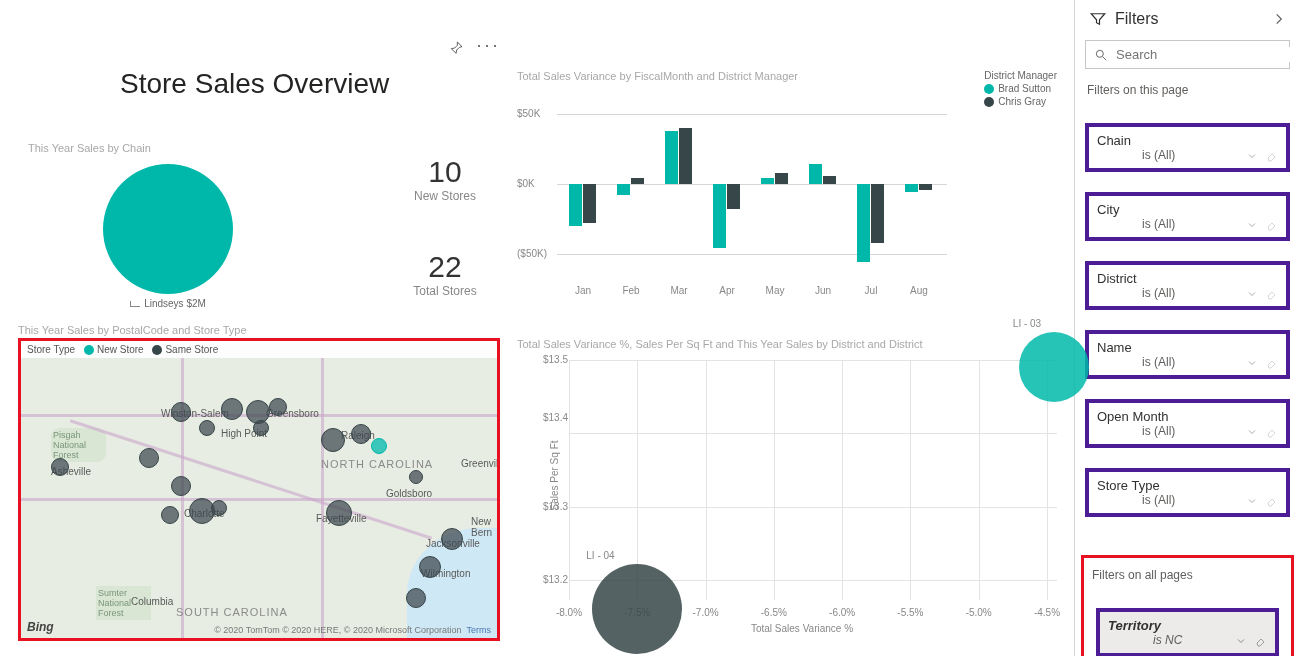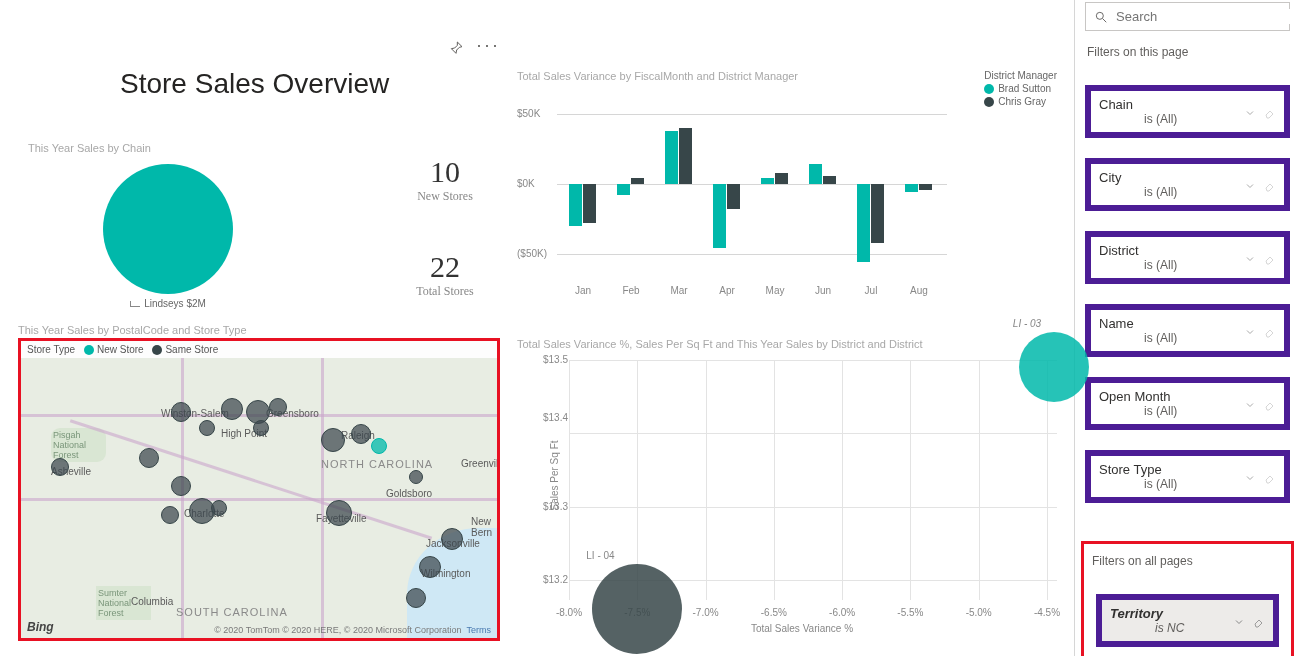--- a/index.html
+++ b/index.html
@@ -40,21 +40,21 @@
   .pin-icon, .more-icon { position: absolute; top: 40px; color: #605e5c; cursor: pointer; }
   .pin-icon { left: 448px; font-size:15px; }
   .more-icon { left: 476px; font-size:18px; line-height:10px; letter-spacing:2px;}
   .viz-title { font-size: 11px; color: #a8a8a8; font-weight: 400; margin-bottom: 2px; }
   
   .pie-block { position:absolute; top:142px; left:28px; width:280px;}
   .pie-disc { width:130px; height:130px; border-radius:50%; background:#00b8aa; margin:10px auto 4px;}
   .pie-legend { font-size:10px; color:#666; text-align:center;}
   .pie-legend-line { display:inline-block; width:10px; height:6px; border-left:1px solid #888; border-bottom:1px solid #888; margin-right:4px; vertical-align:middle;}
   
-  .kpi-block { position:absolute; left:390px; width:110px; text-align:center;font-family:Liberation Serif, serif;}
+  .kpi-block { position:absolute; left:390px; width:110px; text-align:center;}
   .kpi-block.k1 { top:155px;}
   .kpi-block.k2 { top:250px;}
   .kpi-num { font-size:30px; font-weight:300; color:#333;}
   .kpi-label { font-size:12px; color:#888;}
   
   .bar-block { position:absolute; top:70px; left:517px; width:540px;}
   .bar-area { position:relative; height:200px; margin-top:12px;}
   .bar-grid { position:absolute; left:40px; right:110px; height:1px; background:#d6d6d6;}
   .bar-grid.g0 { top:20px;} .bar-grid.g1 { top:90px;} .bar-grid.g2 { top:160px;}
   .bar-ylab { position:absolute; font-size:10px; color:#888; left:0;}
@@ -96,21 +96,21 @@
   .sc-bubble { position:absolute; border-radius:50%;}
   .sc-label { position:absolute; font-size:10px; color:#888;}
   .attrib { position:absolute; bottom:4px; right:10px; font-size:10px; color:#aaa;}
   
   .filters-pane { width:226px; border-left:1px solid #d6d6d6; background:#fff; display:flex; flex-direction:column; padding:0;}
   .fp-header { display:flex; align-items:center; justify-content:space-between; padding:10px 14px; }
   .fp-header .t { display:flex; align-items:center; gap:8px; font-size:16px; font-weight:400;color:#323130;}
   .fp-search { margin:2px 10px 8px; border:1px solid #c8c6c4; display:flex; align-items:center; padding:6px 8px; gap:8px; color:#605e5c;}
   .fp-search input { border:none; outline:none; flex:1; font-size:13px;}
   .fp-section-title { font-size:12px; color:#605e5c; padding:6px 12px 6px;}
-  .filter-card { margin:20px 10px; border:6px solid #4c1d95; padding:6px 8px; display:flex; align-items:center; justify-content:space-between;}
+  .filter-card { margin:20px 10px; border:4px solid #4c1d95; padding:6px 8px; display:flex; align-items:flex-end; justify-content:space-between;}
   .filter-card .fc-text .fc-name { font-size:13px; color:#323130;}
   .filter-card .fc-text .fc-val { font-size:12px; color:#605e5c;padding-left:45px;}
   .fc-icons { display:flex; gap:8px; color:#a6a6a6; margin-top:2px;}
   .allpages-box { border:3px solid #e81123; margin:18px 6px 0 6px; padding:4px 2px 6px;}
   .allpages-box .filter-card { background:#edebe9;}
   .allpages-box .fc-name { font-style:italic; font-weight:600;}
   .allpages-box .fc-val { font-style:italic;}
   svg { display:block;}
   .ocean { position:absolute; background:#cfe8f5;}
   .forest { position:absolute; background:#d9e6d3; font-size:9px; color:#7a967a; padding:2px;}
@@ -293,28 +293,43 @@
           <div class="sc-xlab" style="left: 295.143px;">-6.0%</div>
           <div class="sc-grid-v" style="left: 363.429px;"></div>
           <div class="sc-xlab" style="left: 363.429px;">-5.5%</div>
           <div class="sc-grid-v" style="left: 431.714px;"></div>
           <div class="sc-xlab" style="left: 431.714px;">-5.0%</div>
           <div class="sc-grid-v" style="left: 500px;"></div>
           <div class="sc-xlab" style="left: 500px;">-4.5%</div>
           <div class="sc-bubble" style="width: 90px; height: 90px; left: 45.2857px; top: 204.333px; background: rgb(55, 70, 73); opacity: 0.85;"></div>
           <div class="sc-label" style="left: 39.2857px; top: 190.333px;">LI - 04</div>
           <div class="sc-bubble" style="width: 70px; height: 70px; left: 471.829px; top: -27.6667px; background: rgb(0, 184, 170); opacity: 0.85;"></div>
-          <div class="sc-label" style="left: 465.829px; top: -41.6667px; font-style: italic;">LI - 03</div>
+          <div class="sc-label" style="left: 465.829px; top: -41.6667px;">LI - 03</div>
         </div>
     </div>
 
     <div class="attrib">obviEnce llc ©</div>
   </div>
 
   <div class="filters-pane">
+    <div class="fp-header">
+      <div class="t">
+        <span>
+          <svg width="18" height="18" viewBox="0 0 24 24">
+              <path d="M3 5h18l-7 8v6l-4-2v-4z" fill="none" stroke="#323130" stroke-width="1.6"></path>
+            </svg>
+        </span>
+        <span>Filters</span>
+      </div>
+      <span>
+        <svg width="14" height="14" viewBox="0 0 24 24">
+            <path d="M8 4l8 8-8 8" fill="none" stroke="#605e5c" stroke-width="2"></path>
+          </svg>
+      </span>
+    </div>
     <div class="fp-search">
       <span>
         <svg width="14" height="14" viewBox="0 0 24 24">
             <circle cx="10" cy="10" r="6" fill="none" stroke="#605e5c" stroke-width="1.6"></circle>
             <line x1="15" y1="15" x2="21" y2="21" stroke="#605e5c" stroke-width="1.6"></line>
           </svg>
       </span>
       <input placeholder="Search" style="">
     </div>
     <div class="fp-section-title">Filters on this page</div>

